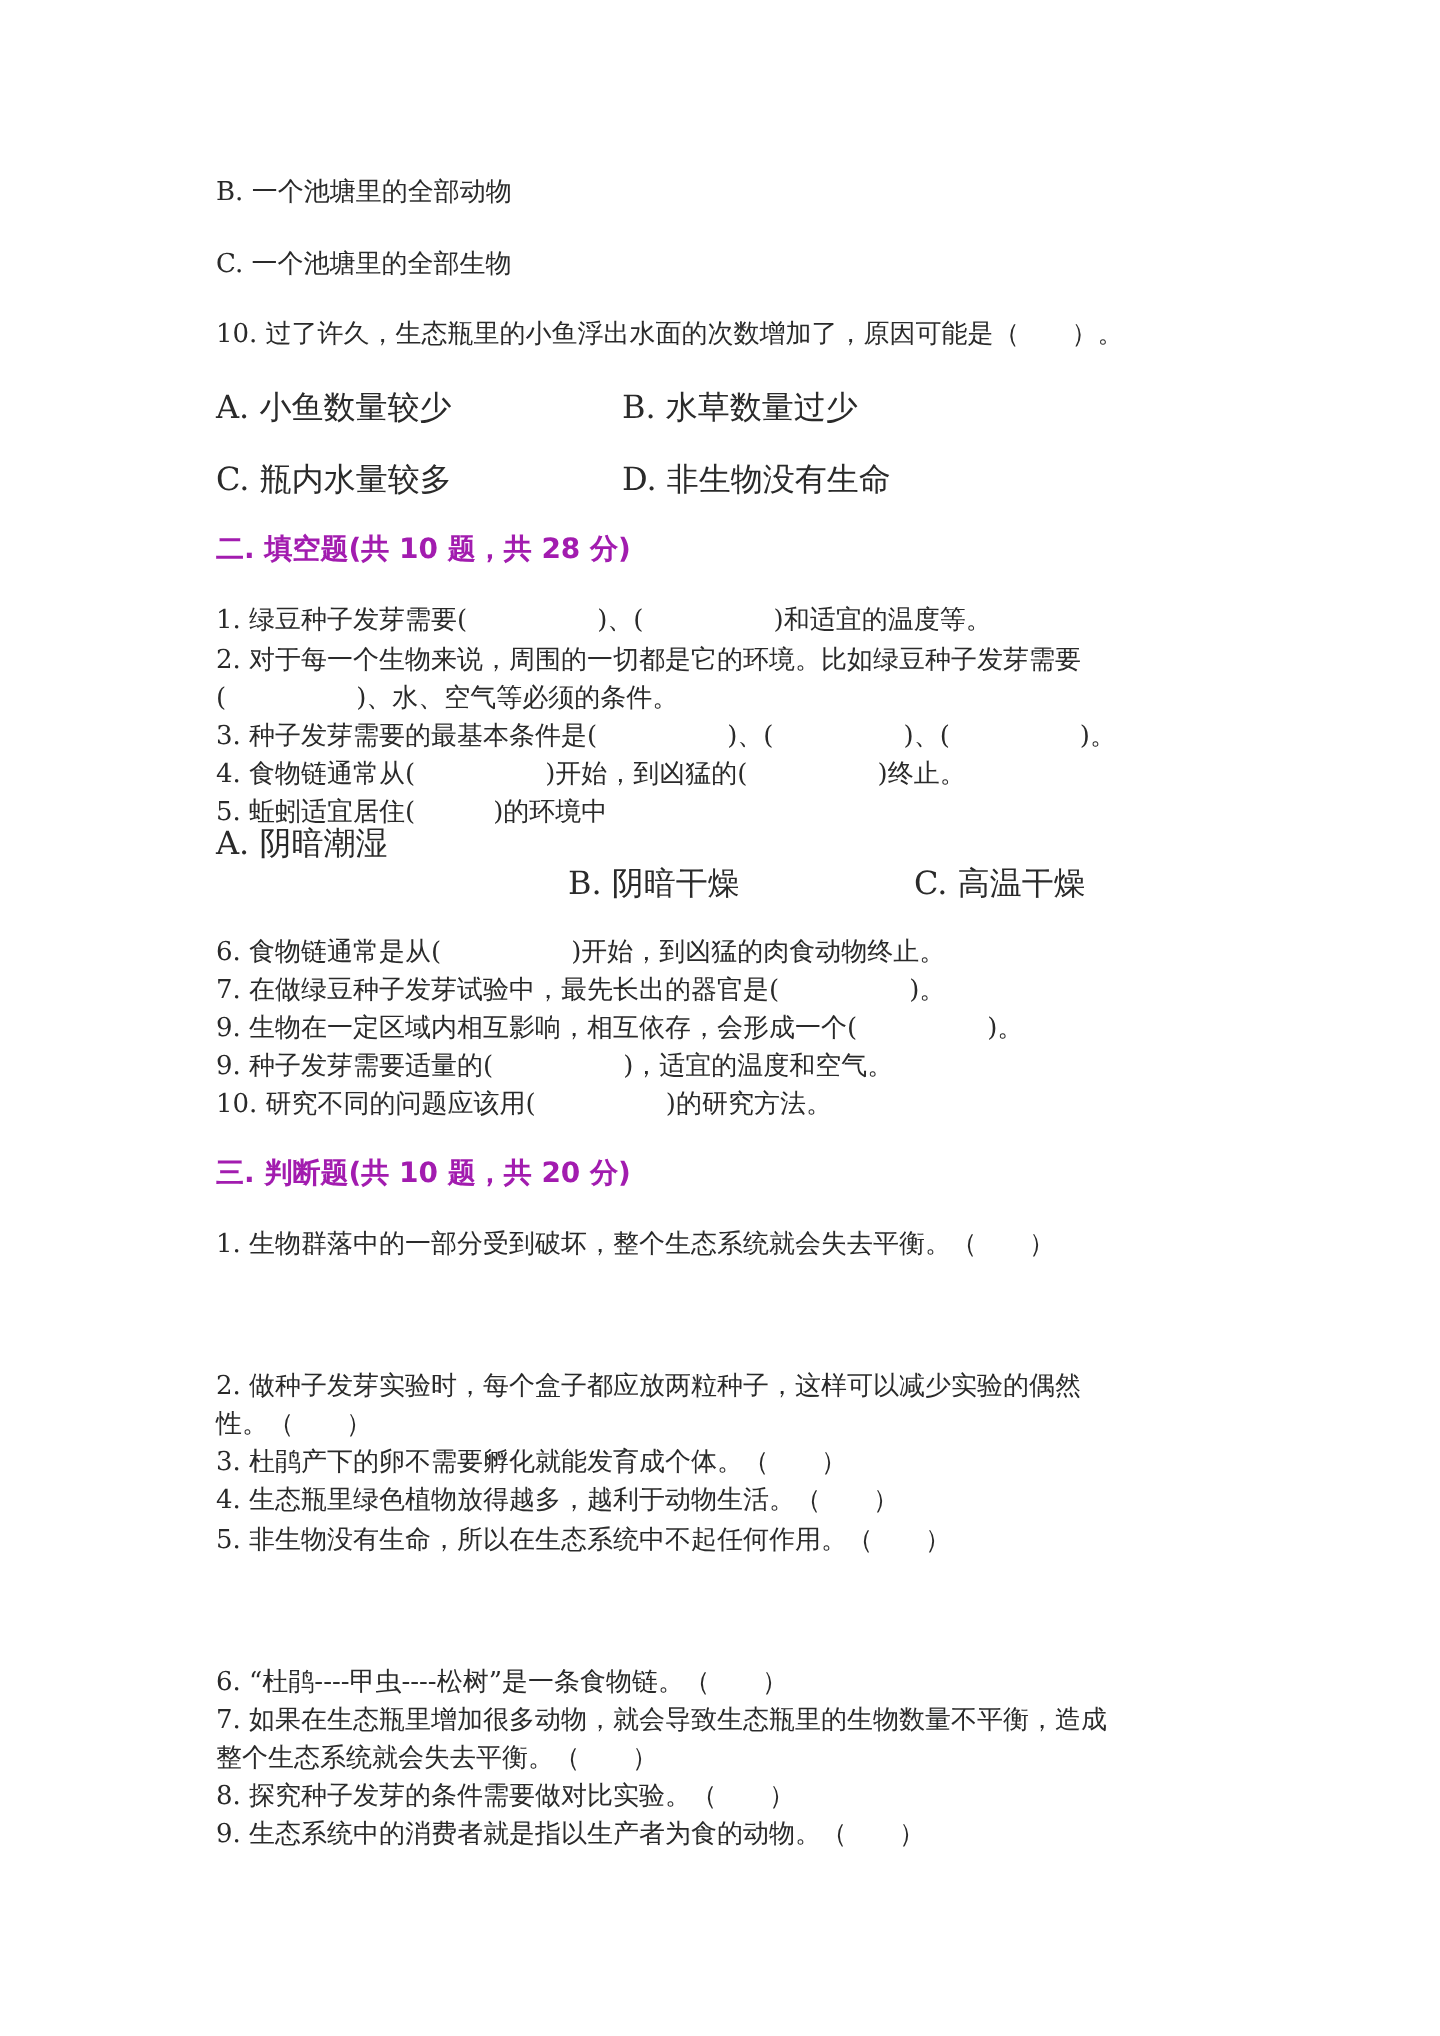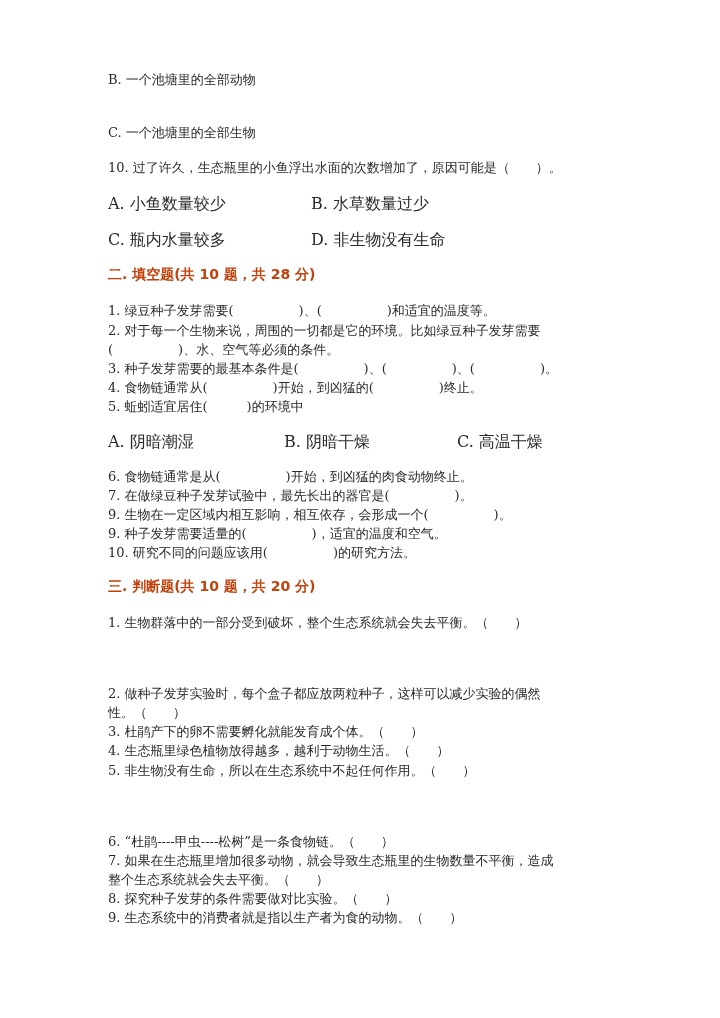--- a/index.html
+++ b/index.html
@@ -7,44 +7,44 @@
       width: 720px; height: 1018px; position: relative; overflow: hidden;
       font-family: "DejaVu Serif", "Liberation Serif", serif;
       color: #222222;
     }
     .line {
       position: absolute; left: 108px; font-size: 13px; line-height: 17px;
       white-space: pre; color: #2a2a2a;
     }
     .heading {
       position: absolute; left: 108px; font-size: 14px; font-weight: bold;
-      font-family: "DejaVu Sans", "Liberation Sans", sans-serif; color: #c2410c;
+      font-family: "DejaVu Sans", "Liberation Sans", sans-serif; color: #a21caf;
       white-space: pre;
     }
     .opt { position: absolute; font-size: 16px; line-height: 17px; white-space: pre; color: #2a2a2a; }
   </style>
 </head>
 <body>
 
-<div class="line" style="top:71px">B. 一个池塘里的全部动物</div>
+<div class="line" style="top:88px">B. 一个池塘里的全部动物</div>
 <div class="line" style="top:124px">C. 一个池塘里的全部生物</div>
 <div class="line" style="top:159px">10. 过了许久，生态瓶里的小鱼浮出水面的次数增加了，原因可能是（　　）。</div>
 <div class="opt" style="left:108px; top:195px">A. 小鱼数量较少</div>
 <div class="opt" style="left:311px; top:195px">B. 水草数量过少</div>
 <div class="opt" style="left:108px; top:231px">C. 瓶内水量较多</div>
 <div class="opt" style="left:311px; top:231px">D. 非生物没有生命</div>
 
 <div class="heading" style="top:266px">二. 填空题(共 10 题，共 28 分)</div>
 <div class="line" style="top:302px">1. 绿豆种子发芽需要(　　　　　)、(　　　　　)和适宜的温度等。</div>
 <div class="line" style="top:322px">2. 对于每一个生物来说，周围的一切都是它的环境。比如绿豆种子发芽需要</div>
 <div class="line" style="top:341px">(　　　　　)、水、空气等必须的条件。</div>
 <div class="line" style="top:360px">3. 种子发芽需要的最基本条件是(　　　　　)、(　　　　　)、(　　　　　)。</div>
 <div class="line" style="top:379px">4. 食物链通常从(　　　　　)开始，到凶猛的(　　　　　)终止。</div>
 <div class="line" style="top:398px">5. 蚯蚓适宜居住(　　　)的环境中</div>
-<div class="opt" style="left:108px; top:433px">A. 阴暗潮湿</div>
+<div class="opt" style="left:108px; top:413px">A. 阴暗潮湿</div>
 <div class="opt" style="left:284px; top:433px">B. 阴暗干燥</div>
 <div class="opt" style="left:457px; top:433px">C. 高温干燥</div>
 <div class="line" style="top:468px">6. 食物链通常是从(　　　　　)开始，到凶猛的肉食动物终止。</div>
 <div class="line" style="top:487px">7. 在做绿豆种子发芽试验中，最先长出的器官是(　　　　　)。</div>
 <div class="line" style="top:506px">9. 生物在一定区域内相互影响，相互依存，会形成一个(　　　　　)。</div>
 <div class="line" style="top:525px">9. 种子发芽需要适量的(　　　　　)，适宜的温度和空气。</div>
 <div class="line" style="top:544px">10. 研究不同的问题应该用(　　　　　)的研究方法。</div>
 
 <div class="heading" style="top:578px">三. 判断题(共 10 题，共 20 分)</div>
 <div class="line" style="top:614px">1. 生物群落中的一部分受到破坏，整个生态系统就会失去平衡。（　　）</div>

